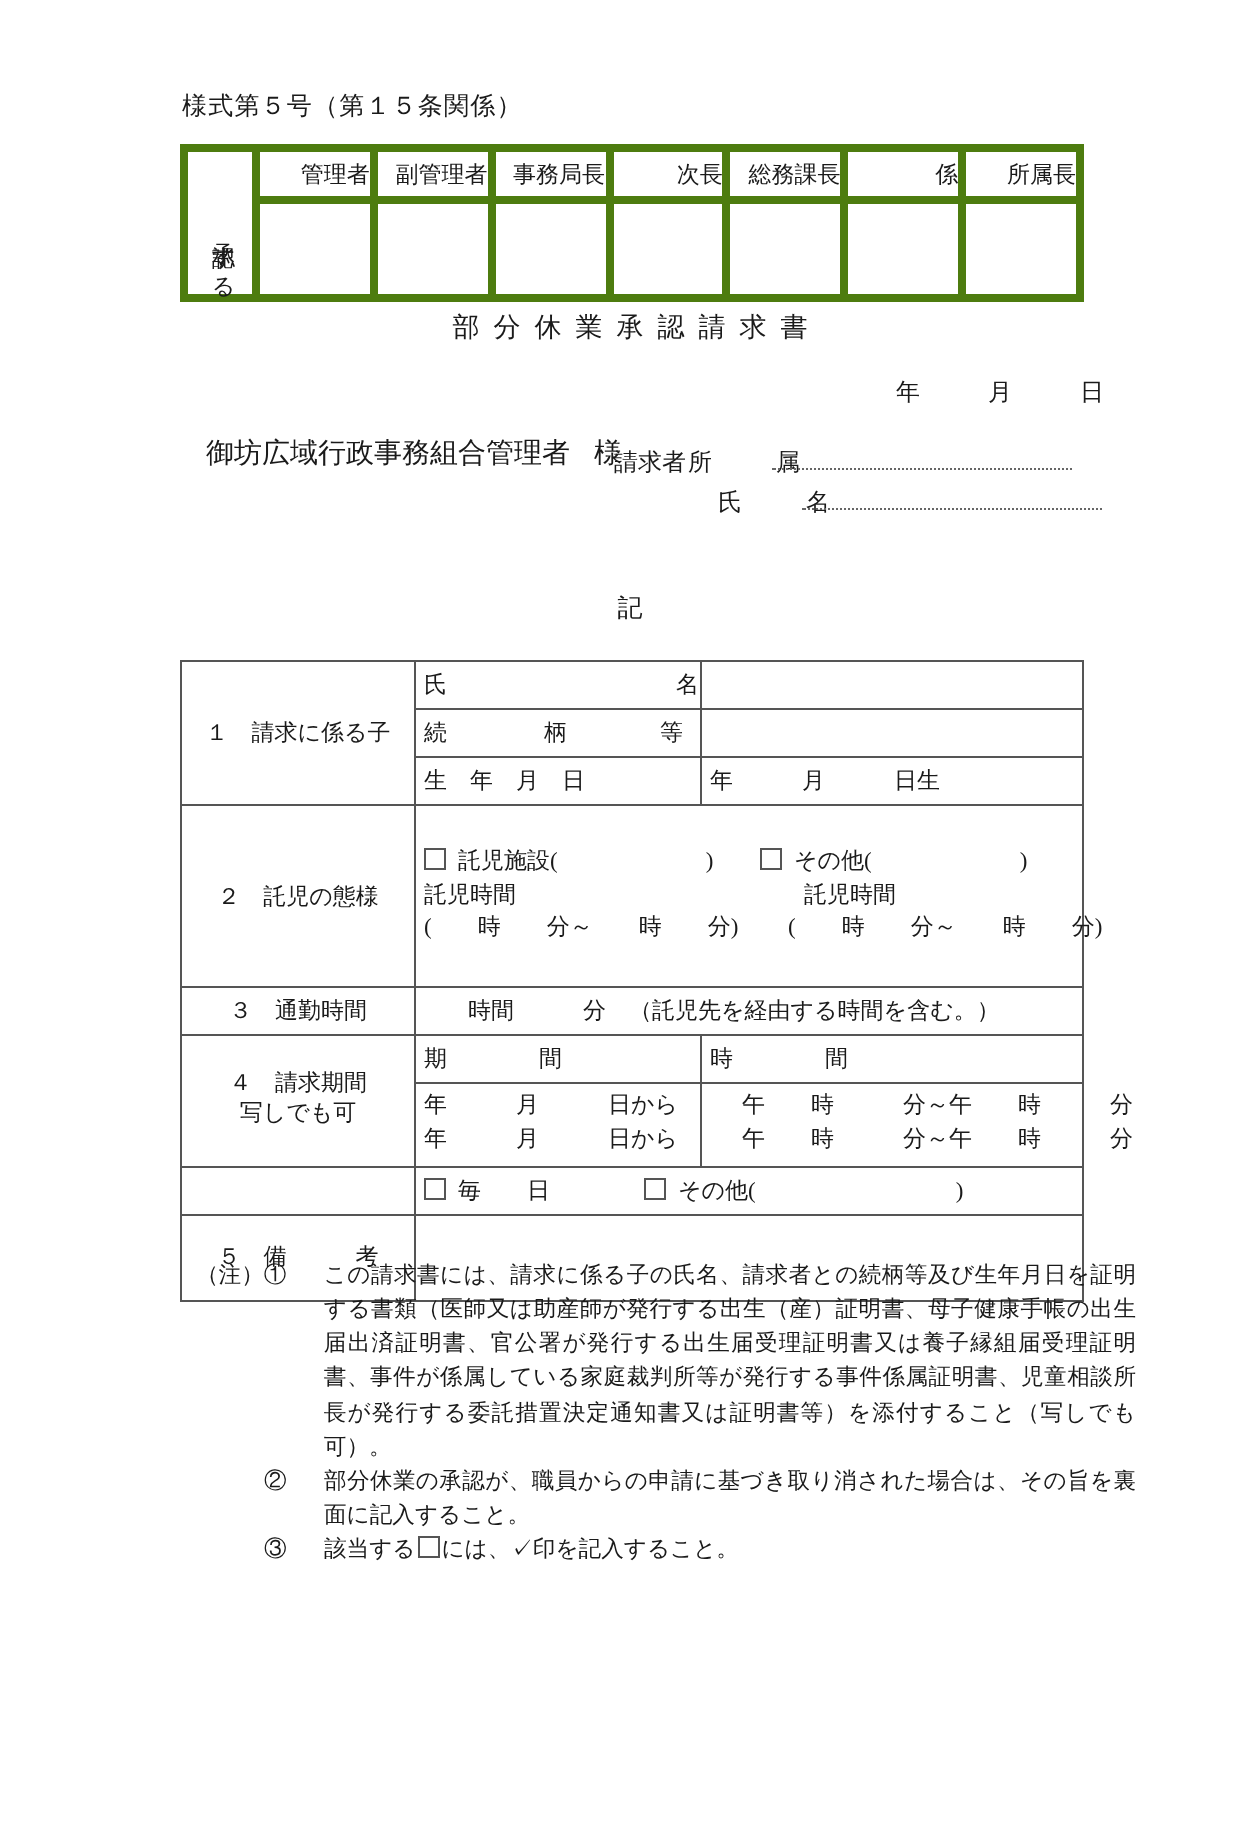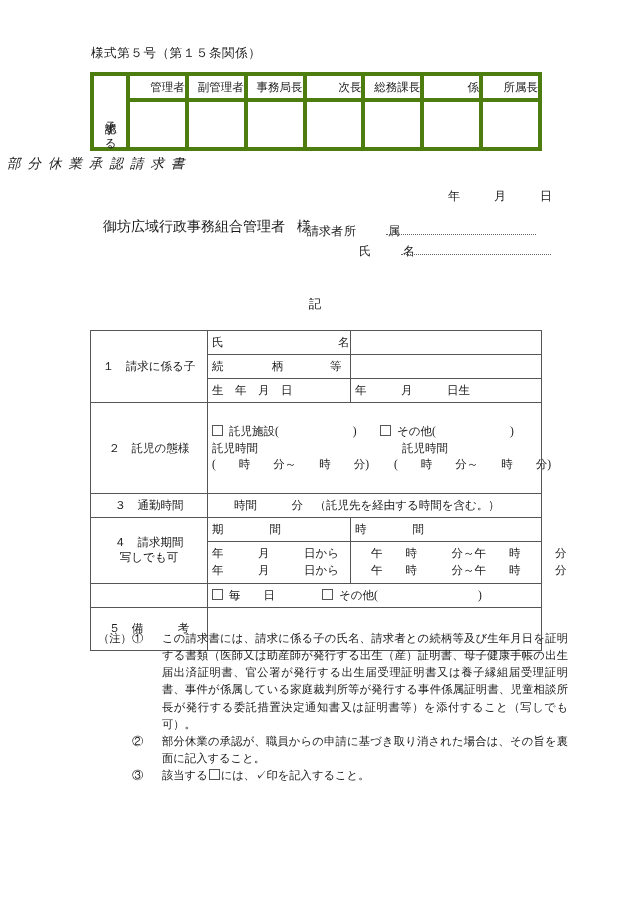--- a/index.html
+++ b/index.html
@@ -65,25 +65,24 @@
     line-height: 1;
     font-size: 11.5px;
   }
 
   
   .doc-title {
     position: absolute;
     left: 0;
     top: 155px;
     width: 630px;
-    text-align: left;
+    text-align: center;
     font-size: 13.5px;
     letter-spacing: 7px;
     text-indent: 7px;
-    font-style: italic;
   }
 
   
   .date-line {
     position: absolute;
     right: 78px;
     top: 188px;
     font-size: 12px;
     white-space: nowrap;
   }

